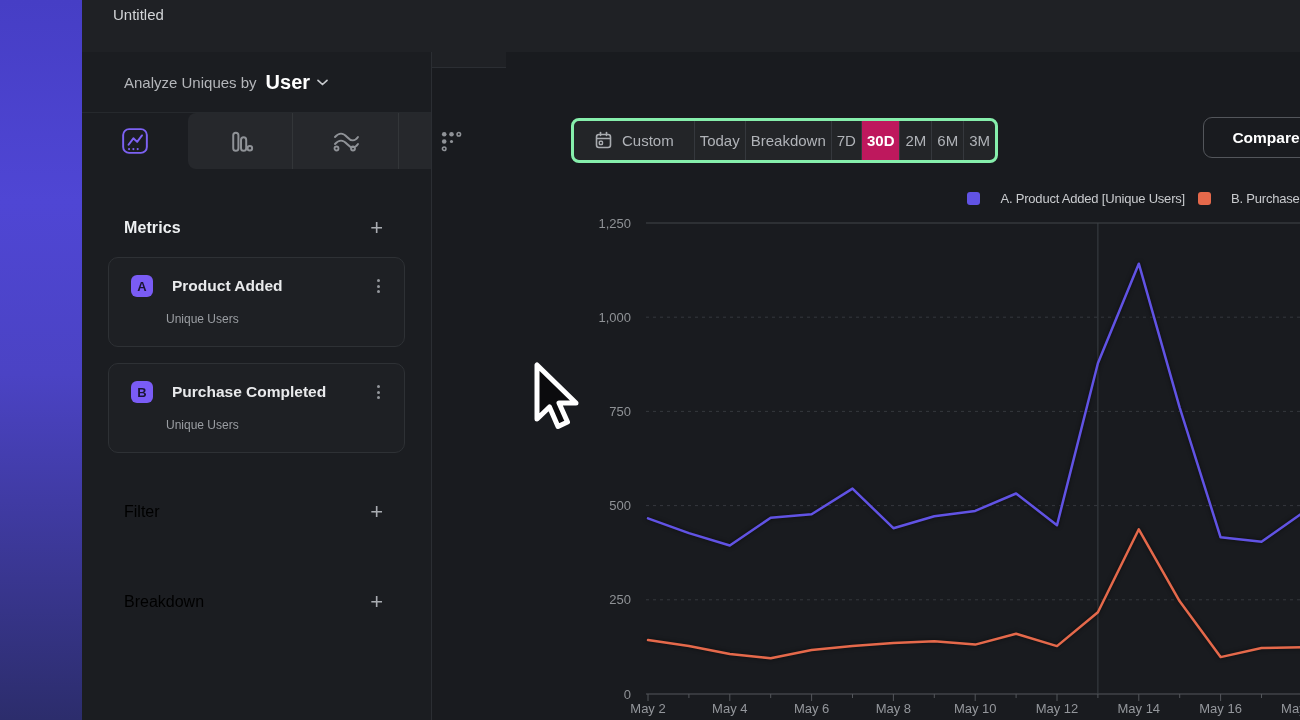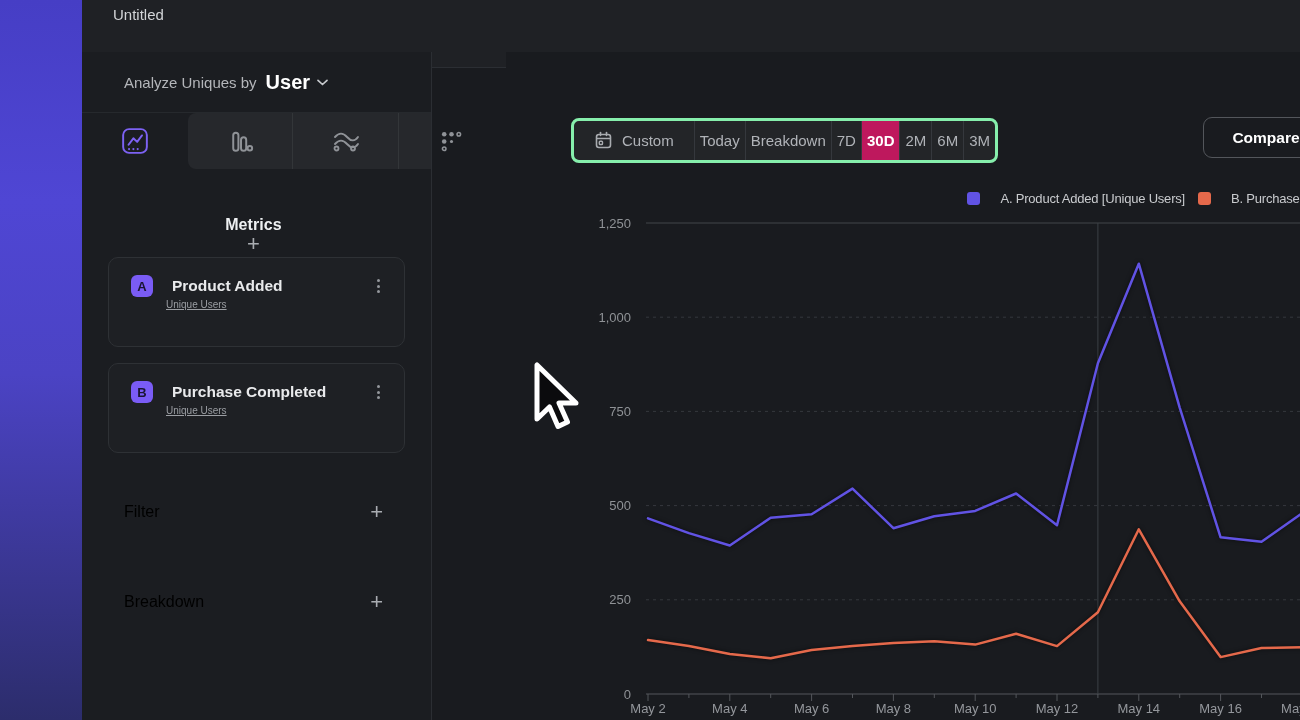--- a/index.html
+++ b/index.html
@@ -24,34 +24,34 @@
   .analyze-row .val{font-size:20px;color:#ffffff;font-weight:700;margin-right:7px;}
   .view-tabs{height:57px;position:relative;}
   .tabs-strip-bg{position:absolute;left:106px;right:0;top:0;height:56px;background:#26282c;
     border-radius:8px 0 0 8px;}
   .view-tab{position:absolute;top:0;height:56px;display:flex;align-items:center;justify-content:center;cursor:pointer;}
   .view-tab.t1{left:0;width:106px;}
   .view-tab.t2{left:106px;width:104px;}
   .view-tab.t3{left:210px;width:106px;border-left:1px solid #333639;box-sizing:border-box;}
   .view-tab.t4{left:316px;width:106px;border-left:1px solid #333639;box-sizing:border-box;}
   .heading-row{display:flex;align-items:center;justify-content:space-between;
-    padding:0 48px 0 42px;margin-top:46px;height:24px;flex-direction:column;}
+    padding:0 48px 0 42px;margin-top:46px;height:24px;}
   .heading-row .hd{font-size:16px;font-weight:700;color:#eef0f2;letter-spacing:.1px;}
   .plus-btn{background:none;border:none;color:#a9acb1;font-size:22px;font-weight:300;
     line-height:20px;padding:0;cursor:pointer;font-family:inherit;}
   .metric-card{margin:17px 26px 0 26px;height:90px;border:1px solid #2e3135;border-radius:10px;
     background:#1e2024;padding:17px 22px 0 22px;box-sizing:border-box;cursor:pointer;}
   .metric-card + .metric-card{margin-top:16px;}
   .card-row{display:flex;align-items:center;}
   .badge{width:22px;height:22px;border-radius:6px;background:#7a5cf5;color:#1a1533;
     font-size:13px;font-weight:700;display:flex;align-items:center;justify-content:center;flex:0 0 22px;}
   .metric-name{margin-left:19px;font-size:15.5px;font-weight:600;color:#e9eaec;}
   .kebab{margin-left:auto;display:flex;flex-direction:column;gap:2.5px;padding:4px 2px;cursor:pointer;}
   .kebab i{width:3px;height:3px;border-radius:50%;background:#94979c;}
-  .card-sub{margin:2px 0 0 35px;font-size:10px;color:#9b9ea3;text-decoration:underline;}
+  .card-sub{margin:15px 0 0 35px;font-size:12px;color:#9b9ea3;}
   .section-row{display:flex;align-items:center;justify-content:space-between;
     padding:0 48px 0 42px;height:24px;}
   .section-row.filter{margin-top:47px;}
   .section-row.breakdown{margin-top:66px;}
   
   .chart-panel{position:absolute;left:506px;top:52px;right:0;bottom:0;background:#191b1f;}
   .range-group{position:absolute;left:65px;top:66px;height:39px;display:flex;align-items:stretch;
     background:#232528;border:3px solid #86efac;border-radius:8px;overflow:hidden;}
   .range-btn{display:flex;align-items:center;gap:9px;padding:0 5px;font-size:15px;color:#b0b3b8;
     background:none;border:none;border-left:1px solid #35383d;cursor:pointer;font-family:inherit;white-space:nowrap;}

